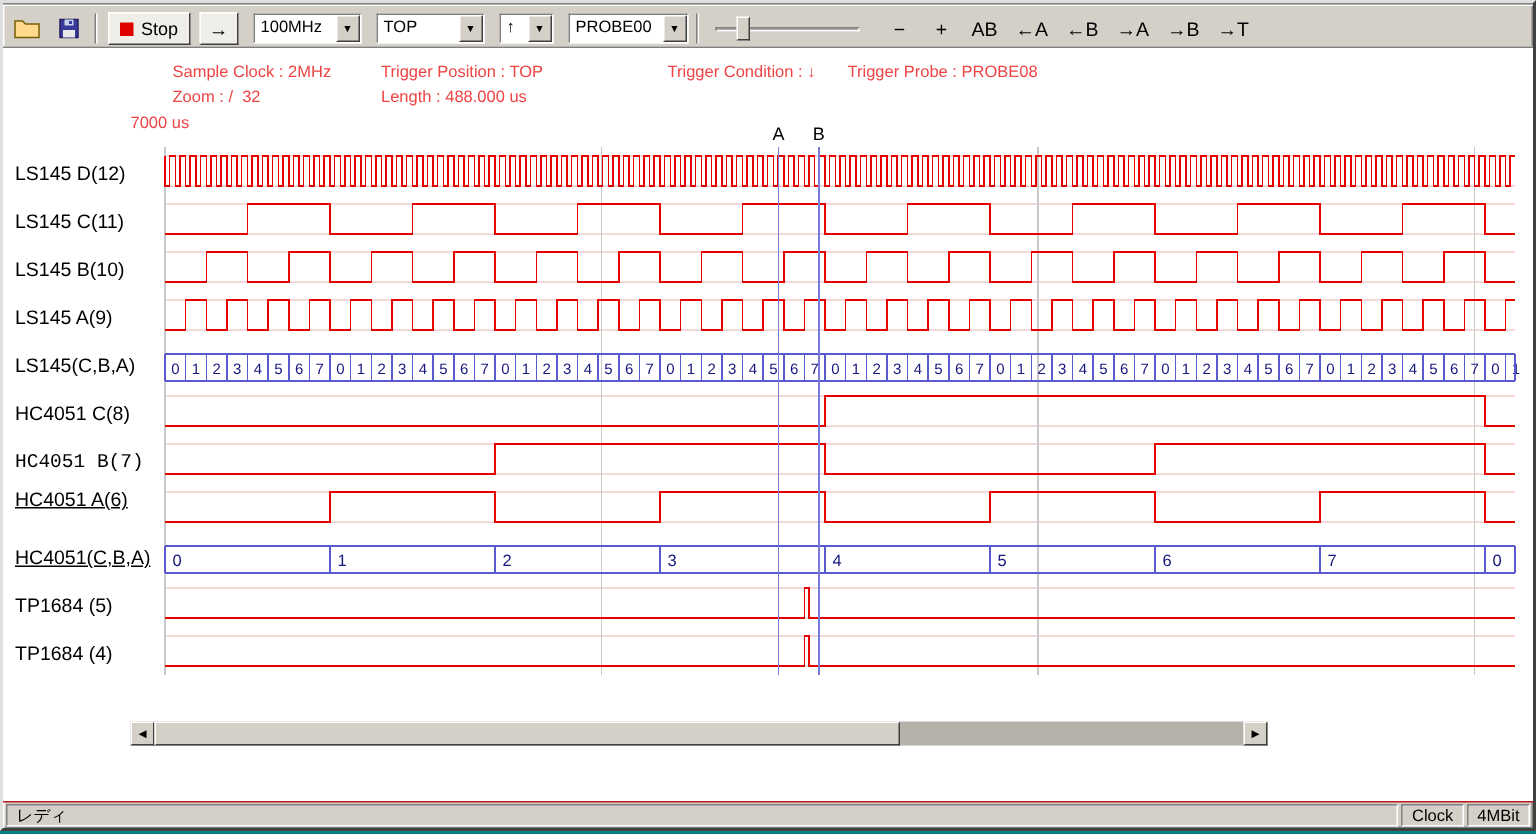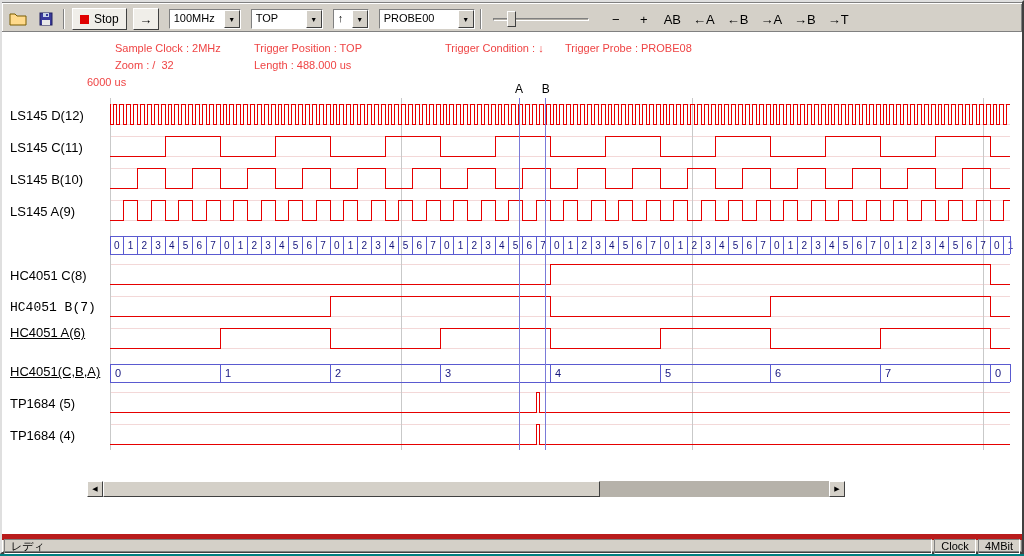--- a/index.html
+++ b/index.html
@@ -30,21 +30,21 @@
   .stop-btn{height:22px;padding:0 7px;display:flex;align-items:center;gap:5px;background:#f0eee9;
     border:1px solid;border-color:#fff #404040 #404040 #fff;font-size:12px;margin-left:2px;}
   .stop-square{width:9px;height:9px;background:#e00000;}
   .run-btn{width:26px;height:22px;display:flex;align-items:center;justify-content:center;background:#f0eee9;
     border:1px solid;border-color:#fff #404040 #404040 #fff;font-size:13px;margin-left:6px;}
   .combo{height:20px;display:flex;margin-left:10px;background:#fff;
     border:1px solid;border-color:#808080 #fff #fff #808080;}
   .combo-val{padding:2px 4px;font-size:11px;white-space:nowrap;overflow:hidden;}
   .combo-btn{width:16px;background:#d4d0c8;border:1px solid;border-color:#fff #404040 #404040 #fff;
     display:flex;align-items:center;justify-content:center;font-size:7px;color:#000;}
-  .w-clock{width:72px}.w-top{width:72px}.w-edge{width:36px}.w-probe{width:96px}
+  .w-clock{width:72px}.w-top{width:72px}.w-edge{width:36px}.w-probe{width:80px}
   .slider{position:relative;width:96px;height:20px;margin-left:6px;}
   .slider-groove{position:absolute;left:0;right:0;top:9px;height:3px;background:#b0aca4;
     border:1px solid;border-color:#808080 #fff #fff #808080;}
   .slider-thumb{position:absolute;left:14px;top:2px;width:9px;height:16px;background:#d4d0c8;
     border:1px solid;border-color:#fff #404040 #404040 #fff;}
   .flat-btn{height:20px;min-width:22px;padding:0 3px;display:flex;align-items:center;justify-content:center;
     font-size:13px;background:transparent;border:none;color:#000;margin-left:6px;}
   .first-flat{margin-left:16px;}
   
   .client{flex:1 1 auto;position:relative;background:#fff;overflow:hidden;border-top:1px solid #808080;}
@@ -54,21 +54,21 @@
   
   .hscroll{position:absolute;left:85px;top:449px;width:758px;height:16px;background:#b6b2aa;display:flex;}
   .hs-btn{width:16px;height:16px;flex:0 0 auto;background:#d4d0c8;border:1px solid;
     border-color:#fff #404040 #404040 #fff;display:flex;align-items:center;justify-content:center;
     font-size:7px;color:#000;}
   .hs-track{position:relative;flex:1;}
   .hs-thumb{position:absolute;left:0;top:0;width:497px;height:16px;background:#d4d0c8;
     border:1px solid;border-color:#fff #404040 #404040 #fff;}
   
   .statusbar{height:18px;display:flex;align-items:center;gap:2px;padding:1px 2px;flex:0 0 auto;
-    border-top:6px solid #b91c1c;}
+    border-top:1px solid #b91c1c;}
   .status-panel{height:15px;border:1px solid;border-color:#808080 #fff #fff #808080;
     font-size:11px;padding:0 6px;display:flex;align-items:center;white-space:nowrap;}
   .status-main{flex:1;}
 </style>
 </head>
 <body>
 
 <div class="window">
 
 
@@ -126,27 +126,28 @@
     <button class="flat-btn">→T</button>
   </div>
 
   <div class="client">
     <span class="info-label" style="left:113px;top:10px">Sample Clock : 2MHz</span>
     <span class="info-label" style="left:252px;top:10px">Trigger Position : TOP</span>
     <span class="info-label" style="left:443px;top:10px">Trigger Condition : ↓</span>
     <span class="info-label" style="left:563px;top:10px">Trigger Probe : PROBE08</span>
     <span class="info-label" style="left:113px;top:27px">Zoom : /  32</span>
     <span class="info-label" style="left:252px;top:27px">Length : 488.000 us</span>
-    <span class="info-label" style="left:85px;top:44px">6000 us</span>
+    <span class="info-label" style="left:85px;top:44px">7000 us</span>
 
     <div id="channel-labels" style="position:absolute;left:0;top:0;width:106px;height:430px;">
         <div class="ch-label" style="top: 68px;">LS145 D(12)</div>
         <div class="ch-label" style="top: 100px;">LS145 C(11)</div>
         <div class="ch-label" style="top: 132px;">LS145 B(10)</div>
         <div class="ch-label" style="top: 164px;">LS145 A(9)</div>
+        <div class="ch-label" style="top: 196px;">LS145(C,B,A)</div>
         <div class="ch-label" style="top: 228px;">HC4051 C(8)</div>
         <div class="ch-label" style="top: 260px; font-family: Liberation Mono, monospace;">HC4051 B(7)</div>
         <div class="ch-label" style="top: 285px; text-decoration: underline;">HC4051 A(6)</div>
         <div class="ch-label" style="top: 324px; text-decoration: underline;">HC4051(C,B,A)</div>
         <div class="ch-label" style="top: 356px;">TP1684 (5)</div>
         <div class="ch-label" style="top: 388px;">TP1684 (4)</div>
       </div>
 
     <svg id="wave-svg" width="1012" height="445" shape-rendering="crispEdges">
         <g>

